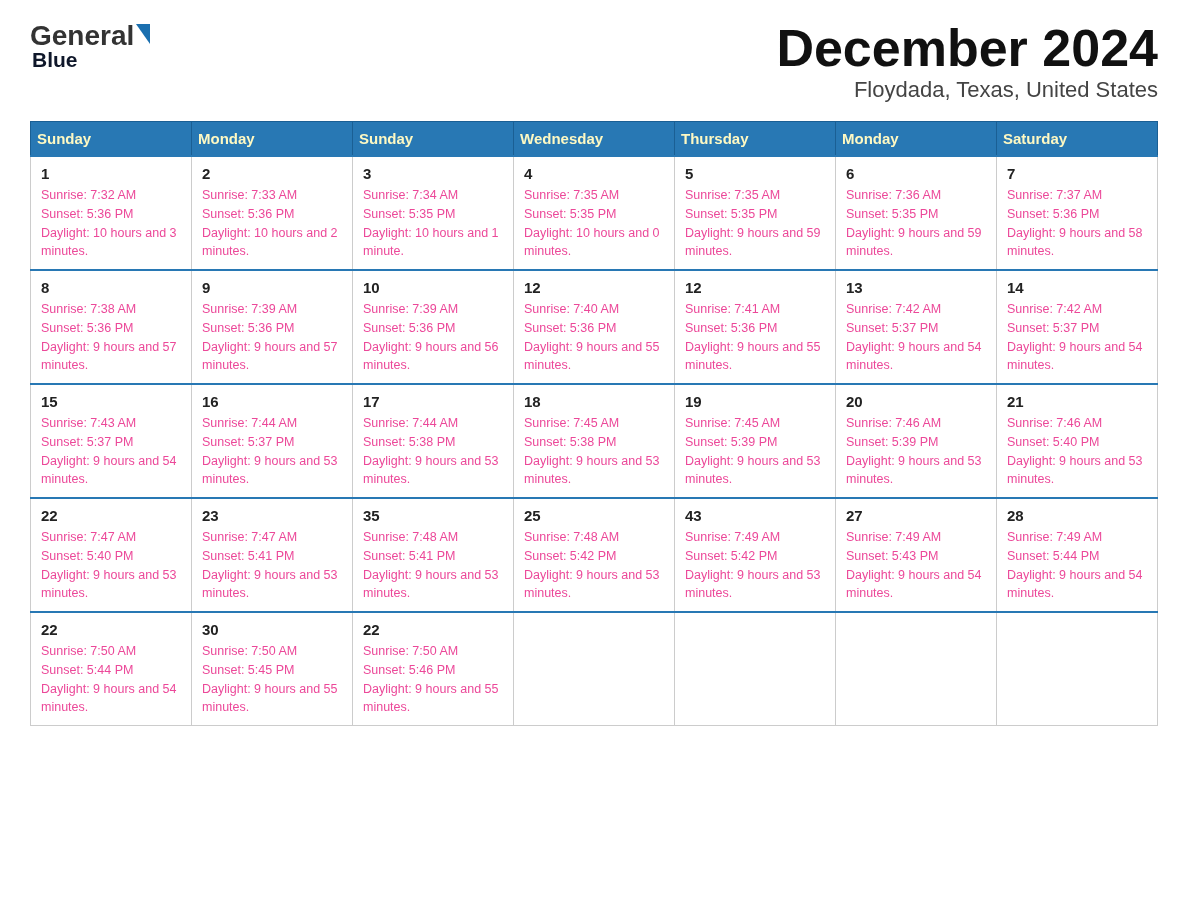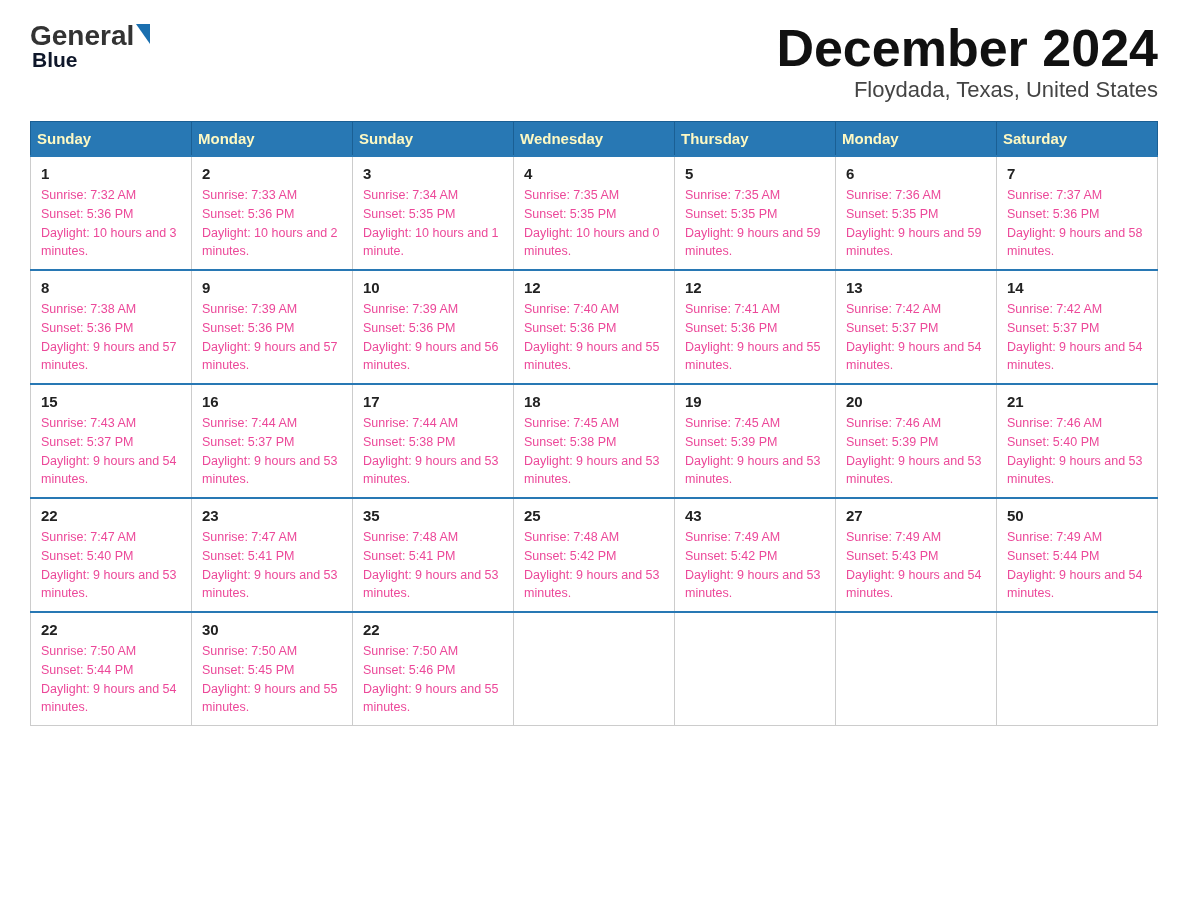--- a/index.html
+++ b/index.html
@@ -238,21 +238,21 @@
         </td>
         <td>
           <span class="day-num">43</span>
           <div class="day-info">Sunrise: 7:49 AM<br>Sunset: 5:42 PM<br>Daylight: 9 hours and 53 minutes.</div>
         </td>
         <td>
           <span class="day-num">27</span>
           <div class="day-info">Sunrise: 7:49 AM<br>Sunset: 5:43 PM<br>Daylight: 9 hours and 54 minutes.</div>
         </td>
         <td>
-          <span class="day-num">50</span>
+          <span class="day-num">28</span>
           <div class="day-info">Sunrise: 7:49 AM<br>Sunset: 5:44 PM<br>Daylight: 9 hours and 54 minutes.</div>
         </td>
       </tr>
       <tr>
         <td>
           <span class="day-num">22</span>
           <div class="day-info">Sunrise: 7:50 AM<br>Sunset: 5:44 PM<br>Daylight: 9 hours and 54 minutes.</div>
         </td>
         <td>
           <span class="day-num">30</span>

